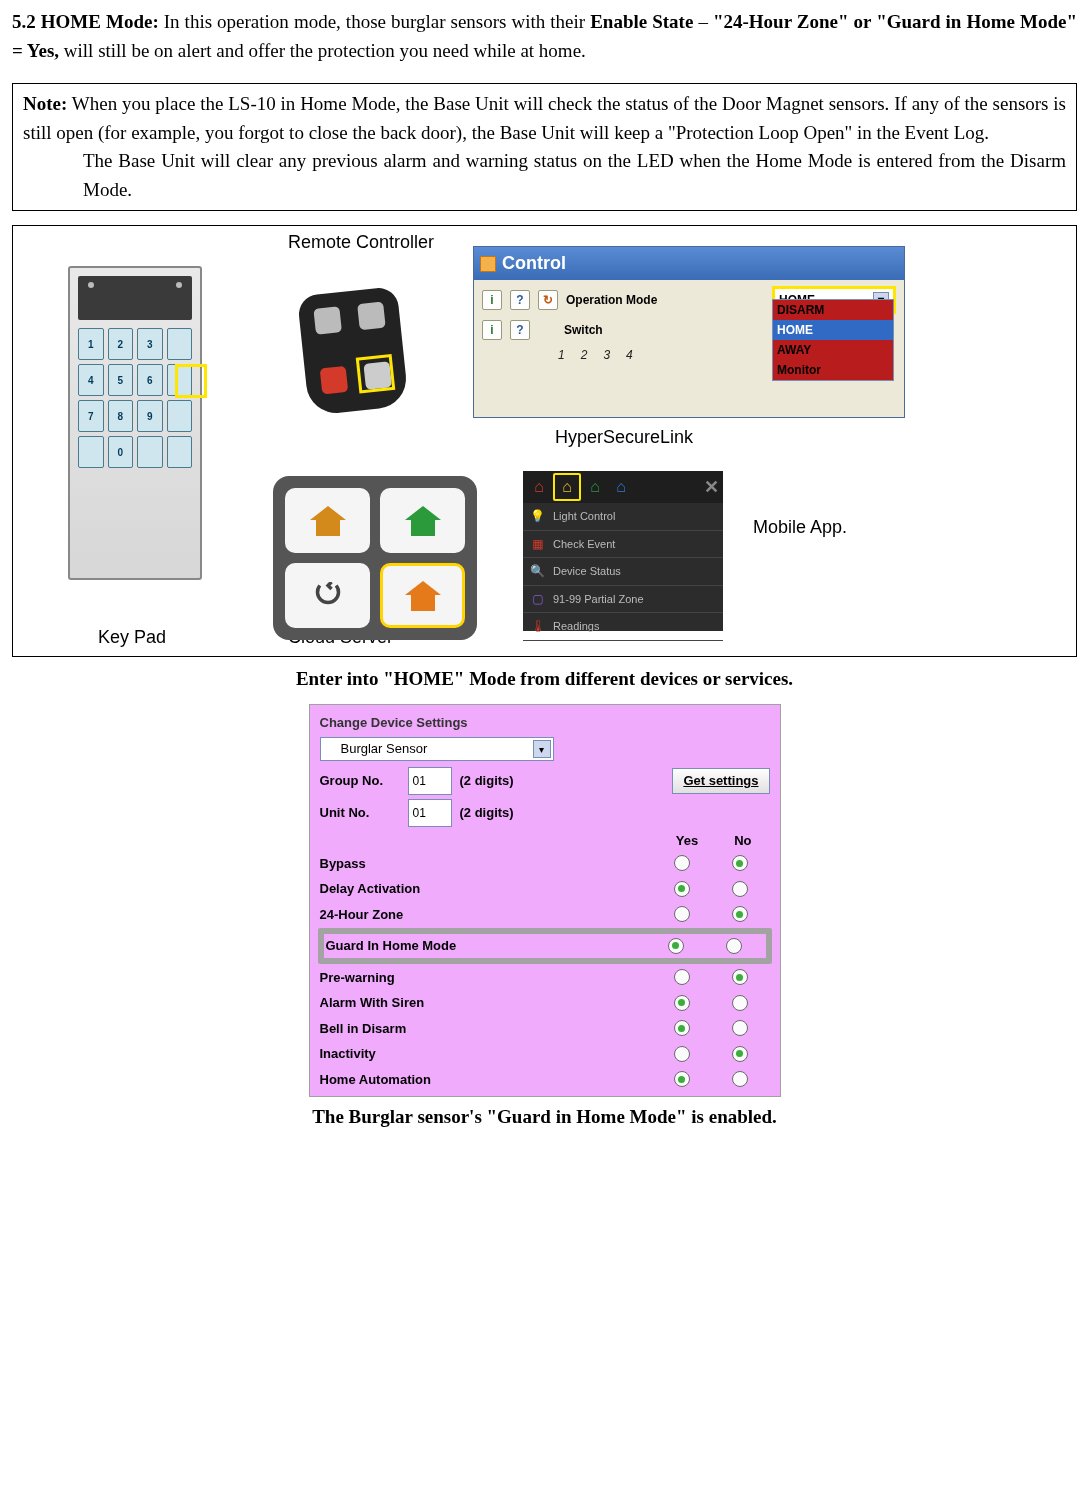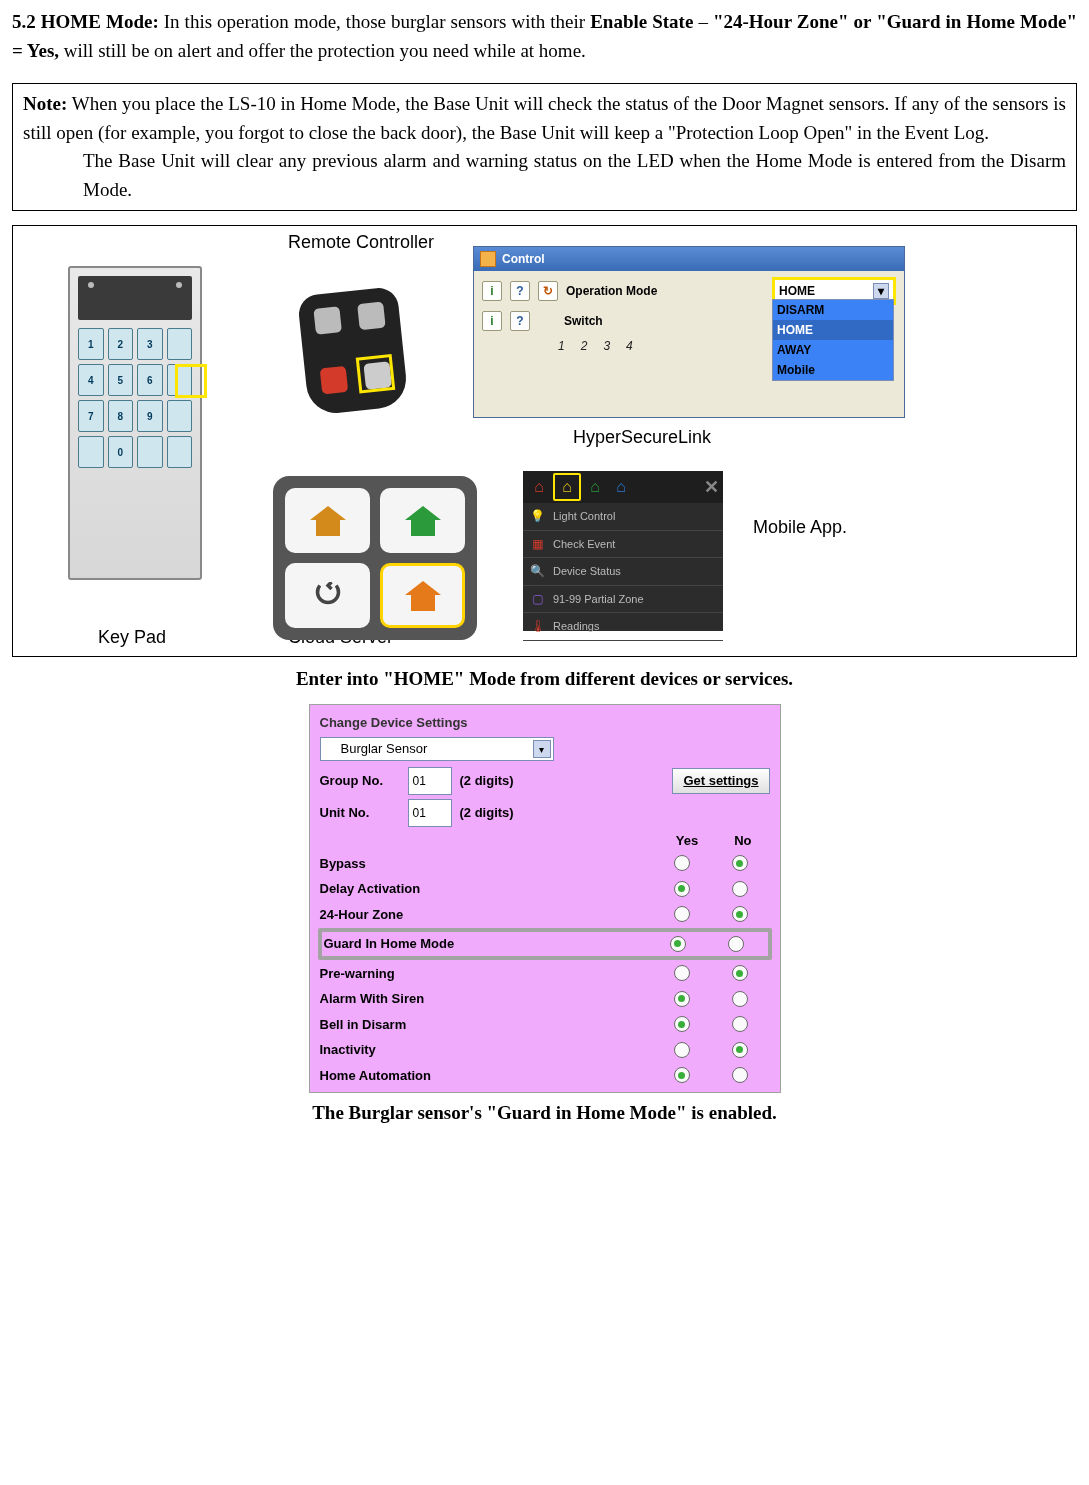--- a/index.html
+++ b/index.html
@@ -115,38 +115,38 @@
     width:430px; height:170px;
     border:1px solid #4a6b99;
     background:#ece9d8;
     font-family:Tahoma,Arial,sans-serif;
     font-size:12px;
   }
   .hsl-title{
     background:linear-gradient(#5a8cd6,#3a6bb5);
     color:#fff; font-weight:bold;
     padding:3px 6px; display:flex; align-items:center; gap:6px;
-    font-size:12px;
+    font-size:18px;
   }
   .hsl-title .ctl-icon{width:14px;height:14px;background:#f3b24a;border:1px solid #c8751a;}
   .hsl-body{padding:6px 8px;}
   .hsl-row{display:flex;align-items:center;gap:8px;margin-bottom:6px;}
   .mini-icon{width:18px;height:18px;border:1px solid #9a9a7a;border-radius:2px;display:flex;align-items:center;justify-content:center;font-size:12px;font-weight:bold;color:#2a7a2a;background:#fefefe;}
   .mini-icon.q{color:#2a5a9a;}
   .mini-icon.r{color:#c1560a;}
   .hsl-label{font-weight:bold;flex:1;}
   .hsl-select{
     width:110px; height:22px; border:3px solid #ffe600;
     background:#fff; position:relative; display:flex;align-items:center;
     justify-content:space-between; padding:0 4px; font-weight:bold;
   }
   .hsl-select .caret{width:14px;height:14px;background:#cdd8ef;border:1px solid #7a8db5;display:flex;align-items:center;justify-content:center;}
   .hsl-dropdown{
     position:absolute; left:298px; top:52px; width:120px;
-    background:#3b82f6; border:1px solid #7a8db5;
+    background:#b91c1c; border:1px solid #7a8db5;
   }
   .hsl-dropdown div{padding:1px 4px;font-size:12px;font-weight:bold;}
   .hsl-dropdown .sel{background:#316ac5;color:#fff;}
   .hsl-switch-nums{display:flex;gap:16px;margin-left:76px;font-style:italic;color:#222;}
   
   .cloud-panel{
     position:absolute;
     left:260px; top:250px;
     width:180px;height:140px;
     background:#555; border-radius:16px;
@@ -216,40 +216,40 @@
   .get-btn{
     margin-left:auto;border:1px solid #7a8db5;background:linear-gradient(#fefefe,#e0e0e0);
     padding:2px 10px;font-weight:bold;text-decoration:underline;cursor:default;
   }
   .yn-header{display:flex;justify-content:flex-end;gap:36px;font-weight:bold;padding-right:18px;margin-top:2px;}
   .radio-row{display:flex;align-items:center;padding:3px 0;}
   .radio-row .rlabel{font-weight:bold;flex:1;}
   .radio-row .rads{display:flex;gap:42px;padding-right:22px;}
   .radio{width:14px;height:14px;border:1px solid #6a6a6a;border-radius:50%;background:#fbfbfb;display:flex;align-items:center;justify-content:center;}
   .radio.sel::after{content:"";width:7px;height:7px;border-radius:50%;background:#3aae3a;}
-  .highlight-red{border:4px solid #a3a3a3;border-radius:2px;padding:2px 2px;margin:1px -2px;}
+  .highlight-red{border:6px solid #a3a3a3;border-radius:2px;padding:2px 2px;margin:1px -2px;}
   .mh-icon{font-size:16px;line-height:1;}
 </style>
 </head>
 <body>
 
 <div class="section-intro">
   <span class="bold">5.2 HOME Mode: </span><span>In this operation mode, those burglar sensors with their </span><span class="bold">Enable State</span><span> – </span><span class="bold">"24-Hour Zone" or "Guard in Home Mode" = Yes,</span><span> will still be on alert and offer the protection you need while at home.</span>
 </div>
 
 <div class="note-box">
   <span class="note-label">Note:</span>
   <span>When you place the LS-10 in Home Mode, the Base Unit will check the status of the Door Magnet sensors. If any of the sensors is still open (for example, you forgot to close the back door), the Base Unit will keep a "Protection Loop Open" in the Event Log.</span>
   <div class="note-body">The Base Unit will clear any previous alarm and warning status on the LED when the Home Mode is entered from the Disarm Mode.</div>
 </div>
 
 <div class="devices-figure">
 
   <div class="fig-label" style="left:275px;top:6px;line-height:1.2;">Remote Controller</div>
-  <div class="fig-label" style="left:560px;top:198px;">HyperSecureLink</div>
+  <div class="fig-label" style="left:542px;top:198px;">HyperSecureLink</div>
   <div class="fig-label" style="left:740px;top:288px;">Mobile App.</div>
   <div class="fig-label" style="left:85px;top:398px;">Key Pad</div>
   <div class="fig-label" style="left:275px;top:398px;">Cloud Server</div>
 
   <div class="keypad">
     <div class="keypad-top"></div>
     <div class="keypad-grid" id="keypad-grid">
         <div>1</div>
         <div>2</div>
         <div>3</div>
@@ -306,21 +306,21 @@
           <span>1</span>
           <span>2</span>
           <span>3</span>
           <span>4</span>
         </div>
     </div>
     <div class="hsl-dropdown" id="hsl-dropdown">
         <div>DISARM</div>
         <div class="sel">HOME</div>
         <div>AWAY</div>
-        <div>Mobile</div>
+        <div>Monitor</div>
       </div>
   </div>
 
   <div class="cloud-panel">
     <div class="cloud-tile tile-away">
         <div class="house"></div>
       </div>
     <div class="cloud-tile tile-disarm">
         <div class="house"></div>
       </div>

